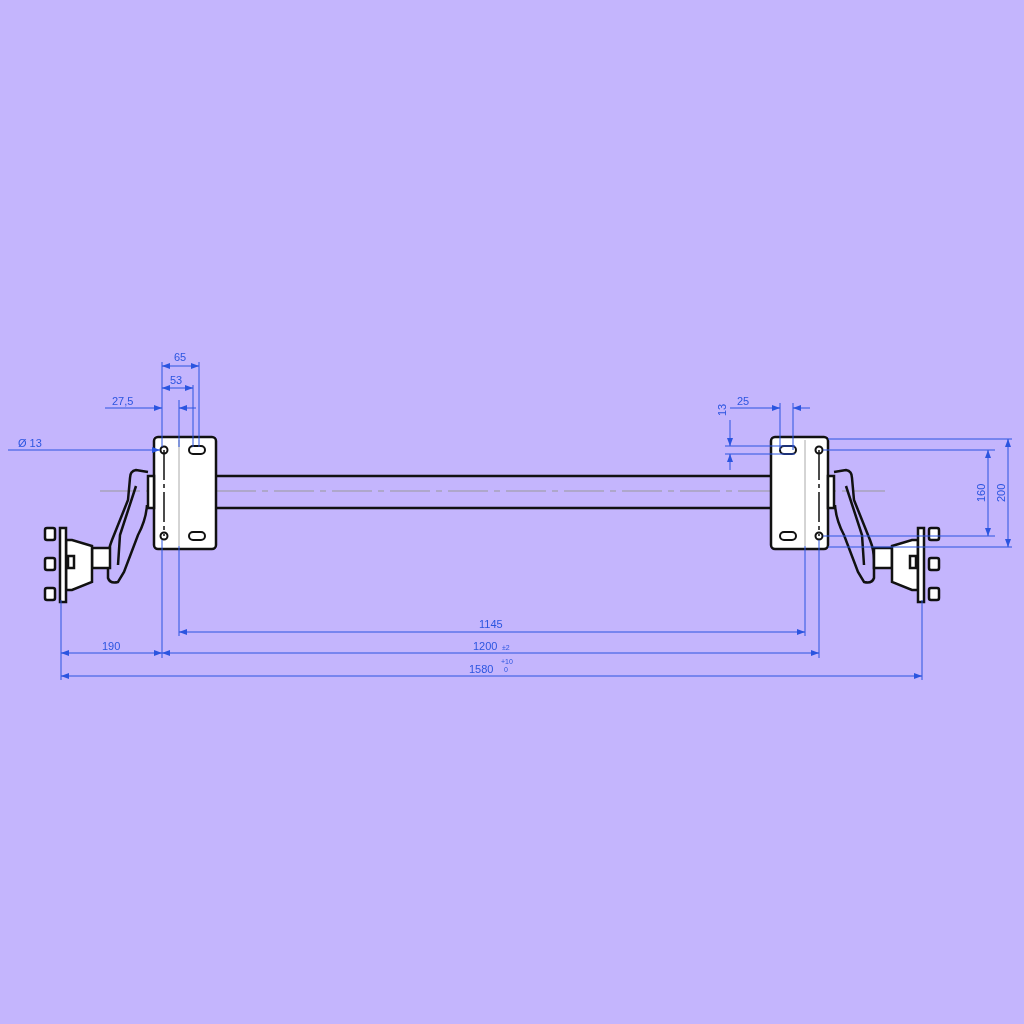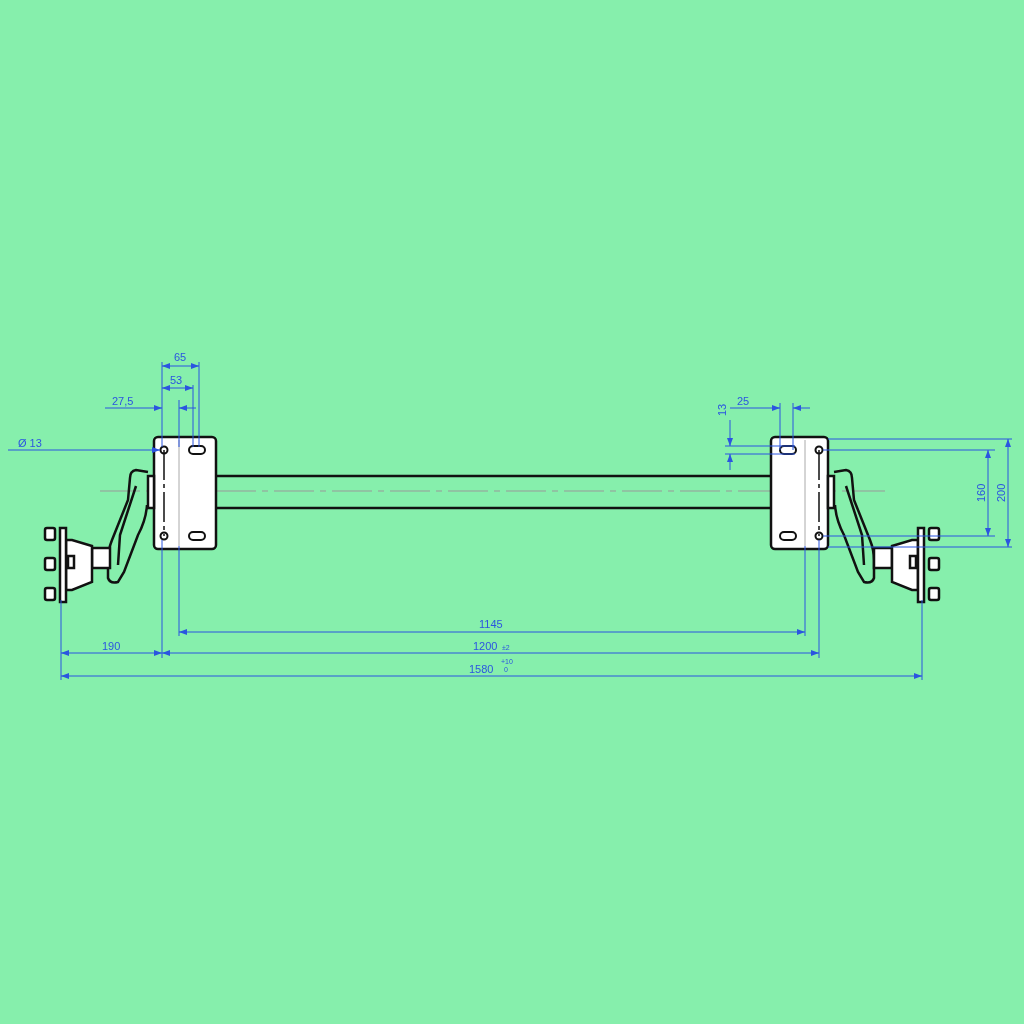--- a/index.html
+++ b/index.html
@@ -1,16 +1,16 @@
 <!DOCTYPE html>
 <html><head>
 <meta charset="utf-8">
 <style>
   html,body{margin:0;padding:0;background:#fff;}
-  #canvas{position:relative;width:1024px;height:1024px;background:#86efac;overflow:hidden;}
+  #canvas{position:relative;width:1024px;height:1024px;background:#c4b5fd;overflow:hidden;}
   svg{position:absolute;left:0;top:0;}
   .dim{font-family:"Liberation Sans",sans-serif;font-size:11px;fill:#2b55e0;}
   .tol{font-family:"Liberation Sans",sans-serif;font-size:7px;fill:#2b55e0;}
 </style>
 </head>
 <body>
 
 <div id="canvas">
 <svg width="1024" height="1024" viewBox="0 0 1024 1024">
   <defs>

